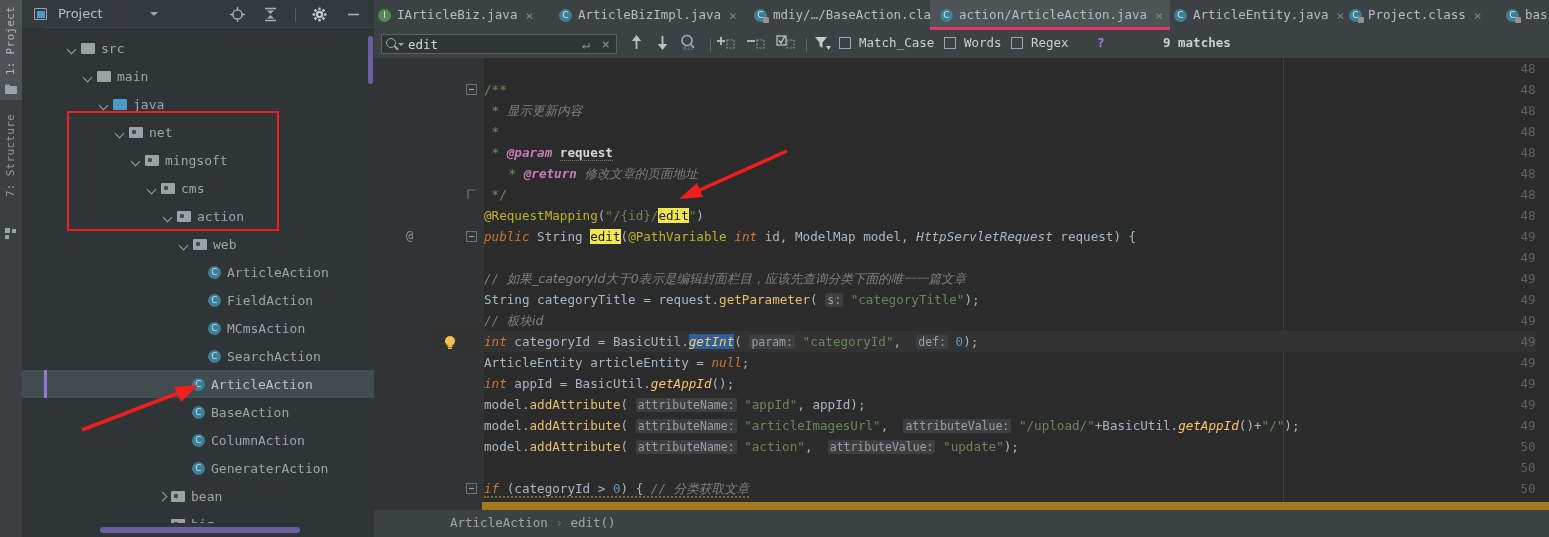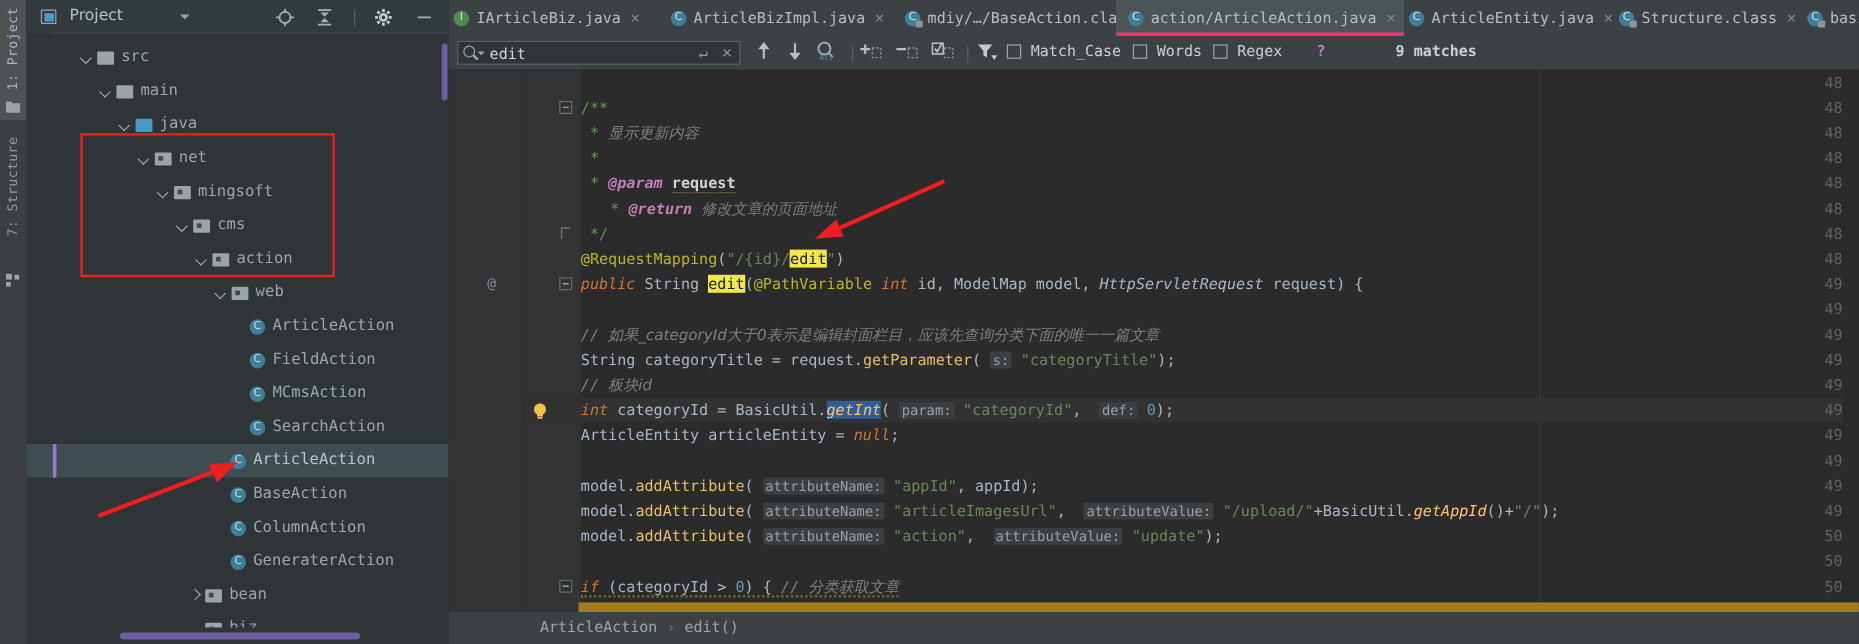--- a/index.html
+++ b/index.html
@@ -307,21 +307,21 @@
       <div class="tab" style="left:380px;">
         <span class="ticon clazzf">C</span><span>mdiy/…/BaseAction.class</span><span class="tabx">×</span>
       </div>
       <div class="tab active" style="left:556px;width:240px;padding-left:10px;">
         <span class="ticon clazz">C</span><span>action/ArticleAction.java</span><span class="tabx">×</span>
       </div>
       <div class="tab" style="left:800px;">
         <span class="ticon clazz">C</span><span>ArticleEntity.java</span><span class="tabx">×</span>
       </div>
       <div class="tab" style="left:975px;">
-        <span class="ticon clazzf">C</span><span>Structure.class</span><span class="tabx">×</span>
+        <span class="ticon clazzf">C</span><span>Project.class</span><span class="tabx">×</span>
       </div>
       <div class="tab" style="left:1132px;">
         <span class="ticon clazzf">C</span><span>basic/</span>
       </div>
     </div>
     <div class="tab-underline" style="left:556px;width:240px;"></div>
 
     <div class="findbar">
       <div class="findfield">
         <span class="q"></span>
@@ -461,20 +461,21 @@
         <div class="cl" style="top:84px;"><span class="jdoc"> * </span><span class="jtag">@param</span> <span class="jparam">request</span></div>
         <div class="cl" style="top:105px;margin-left:17px;"><span class="jdoc"> * </span><span class="jtag">@return</span> <span class="cmtz" style="color:#7d7d7d;">修改文章的页面地址</span></div>
         <div class="cl" style="top:126px;"><span class="jdoc"> */</span></div>
         <div class="cl" style="top:147px;"><span class="ann">@RequestMapping</span><span class="typ">(</span><span class="str">"/{id}/</span><span class="mark">edit</span><span class="str">"</span><span class="typ">)</span></div>
         <div class="cl" style="top:168px;"><span class="kw">public</span> <span class="typ">String</span> <span class="mark">edit</span><span class="typ">(</span><span class="ann">@PathVariable</span> <span class="kw">int</span> <span class="typ">id, ModelMap model, </span><span class="mthi" style="color:#a9b7c6;font-style:italic;">HttpServletRequest</span><span class="typ"> request) </span><span class="typ">{</span></div>
         <div class="cl" style="top:210px;"><span class="cmt">// </span><span class="cmtz">如果_categoryId大于0表示是编辑封面栏目，应该先查询分类下面的唯一一篇文章</span></div>
         <div class="cl" style="top:231px;"><span class="typ">String categoryTitle = </span><span class="typ">request</span><span class="typ">.</span><span class="mth" style="color:#e8bf6a;">getParameter</span><span class="typ">( </span><span class="hint">s:</span> <span class="str">"categoryTitle"</span><span class="typ">);</span></div>
         <div class="cl" style="top:252px;"><span class="cmt">// </span><span class="cmtz">板块id</span></div>
         <div class="cl" style="top:273px;"><span class="kw">int</span><span class="typ"> categoryId = BasicUtil.</span><span class="sel2">getInt</span><span class="typ">( </span><span class="hint">param:</span> <span class="str">"categoryId"</span><span class="typ">,  </span><span class="hint">def:</span> <span class="num">0</span><span class="typ">);</span></div>
         <div class="cl" style="top:294px;"><span class="typ">ArticleEntity articleEntity = </span><span class="kw2" style="color:#cc7832;font-style:italic;margin-top:16px;">null</span><span class="typ">;</span></div>
+        <div class="cl" style="top:315px;"><span class="kw">int</span><span class="typ"> appId = BasicUtil.</span><span class="mthi">getAppId</span><span class="typ">();</span></div>
         <div class="cl" style="top:336px;"><span class="typ">model.</span><span class="mth" style="color:#e8bf6a;">addAttribute</span><span class="typ">( </span><span class="hint">attributeName:</span> <span class="str">"appId"</span><span class="typ">, appId);</span></div>
         <div class="cl" style="top:357px;"><span class="typ">model.</span><span class="mth" style="color:#e8bf6a;">addAttribute</span><span class="typ">( </span><span class="hint">attributeName:</span> <span class="str">"articleImagesUrl"</span><span class="typ">,  </span><span class="hint">attributeValue:</span> <span class="str">"/upload/"</span><span class="typ">+BasicUtil.</span><span class="mthi">getAppId</span><span class="typ">()+</span><span class="str">"/"</span><span class="typ">);</span></div>
         <div class="cl" style="top:378px;"><span class="typ">model.</span><span class="mth" style="color:#e8bf6a;">addAttribute</span><span class="typ">( </span><span class="hint">attributeName:</span> <span class="str">"action"</span><span class="typ">,  </span><span class="hint">attributeValue:</span> <span class="str">"update"</span><span class="typ">);</span></div>
         <div class="cl" style="top:420px;"><span class="squig"><span class="kw">if</span><span class="typ"> (categoryId &gt; </span><span class="num">0</span><span class="typ">) </span><span class="typ">{</span> <span class="cmt">// </span><span class="cmtz">分类获取文章</span></span></div>
       </div>
 
       <svg class="arrow-svg" style="left:295px;top:85px;width:130px;height:65px;">
         <line x1="118" y1="8" x2="24" y2="50" stroke="#f01e1e" stroke-width="3.5"></line>
         <polygon points="10,56 34,54 28,40" fill="#f01e1e"></polygon>
       </svg>

